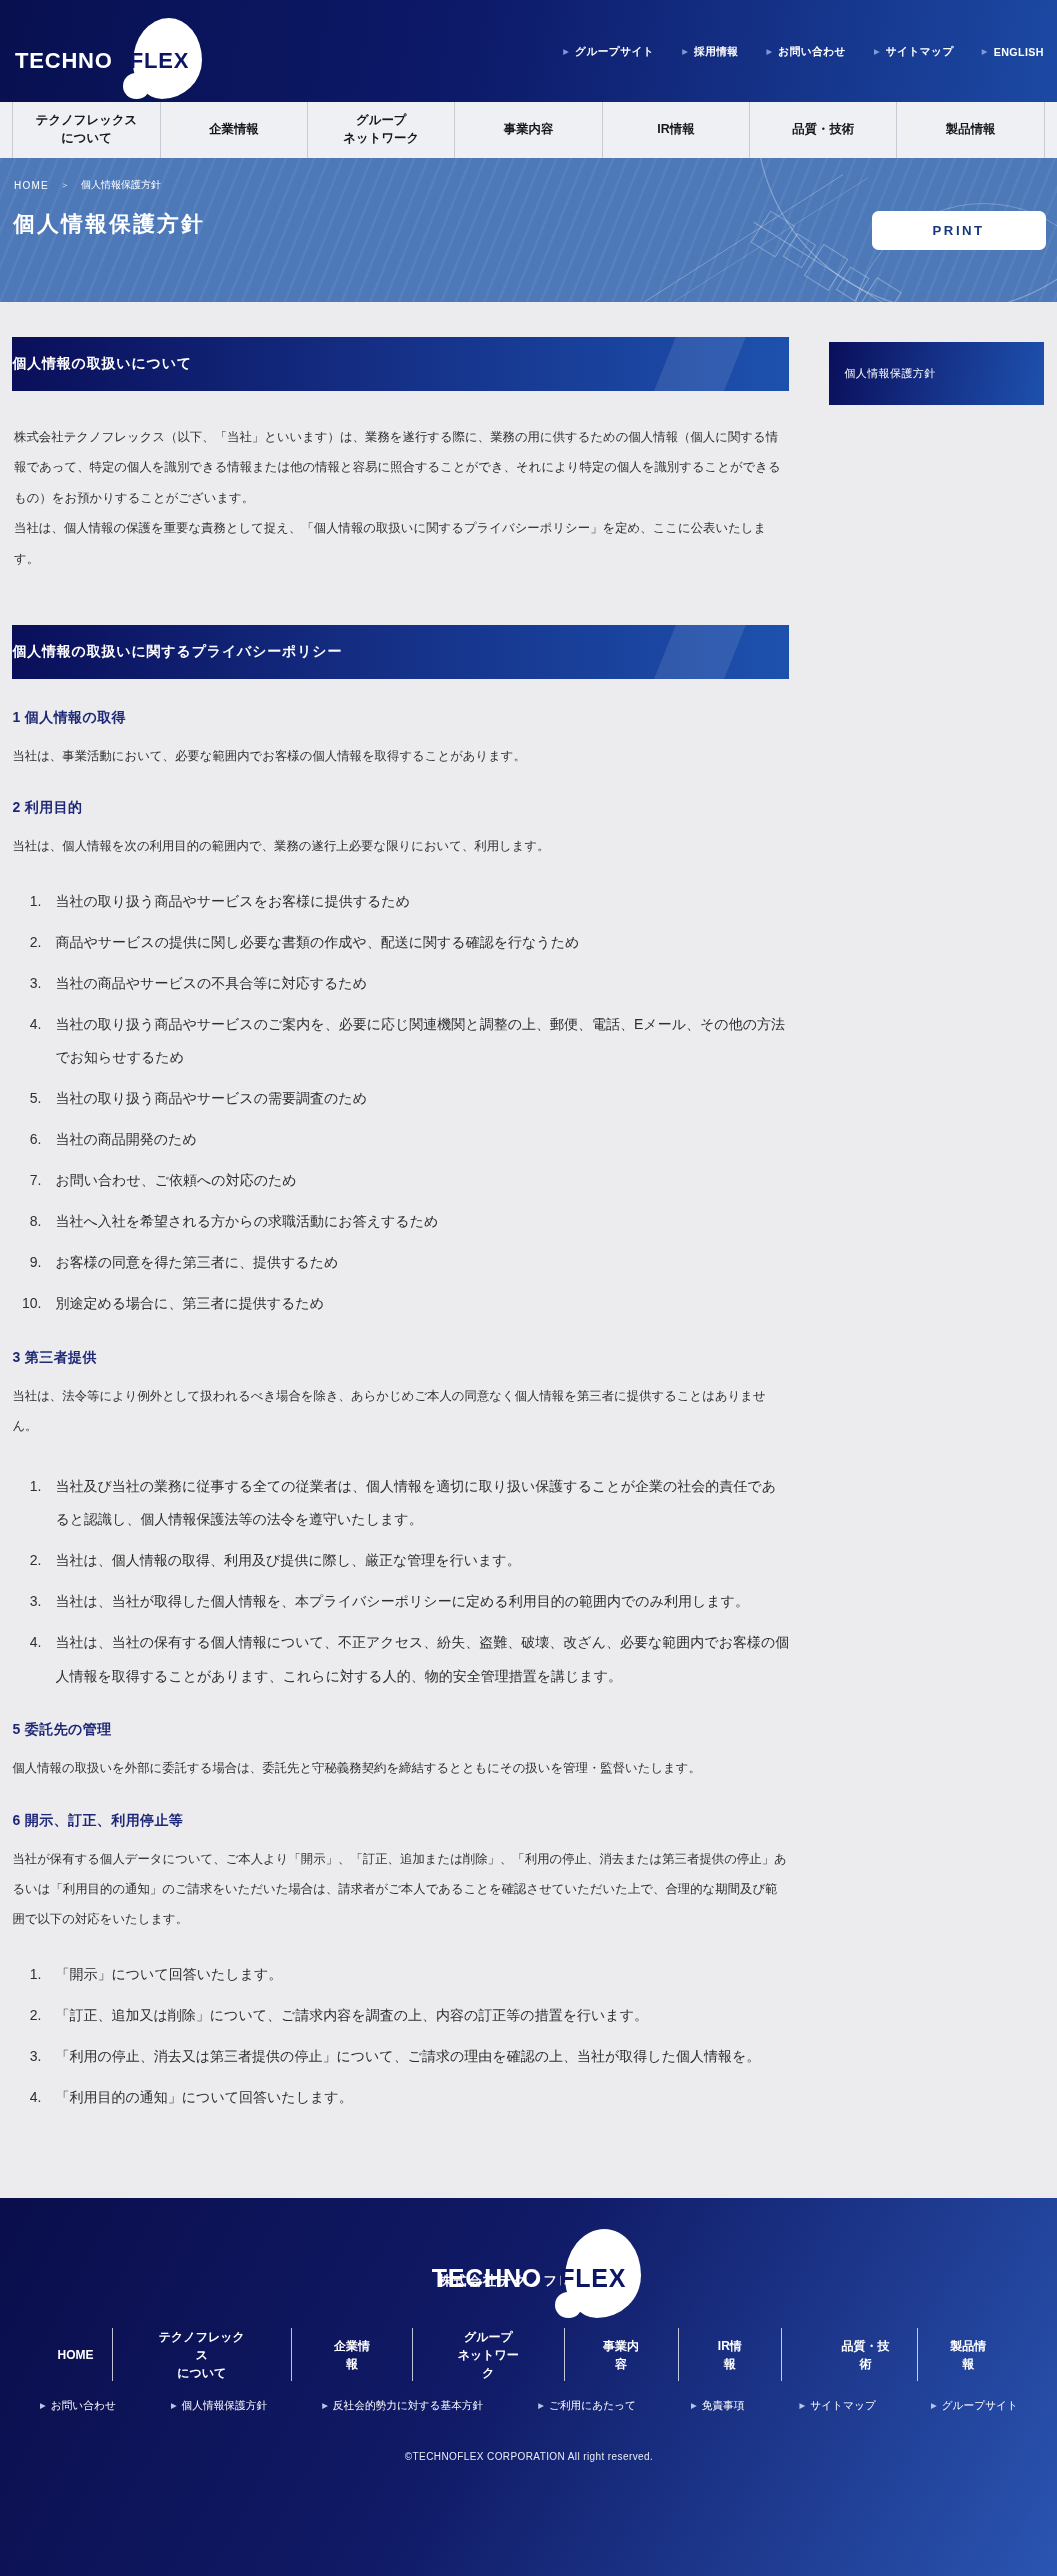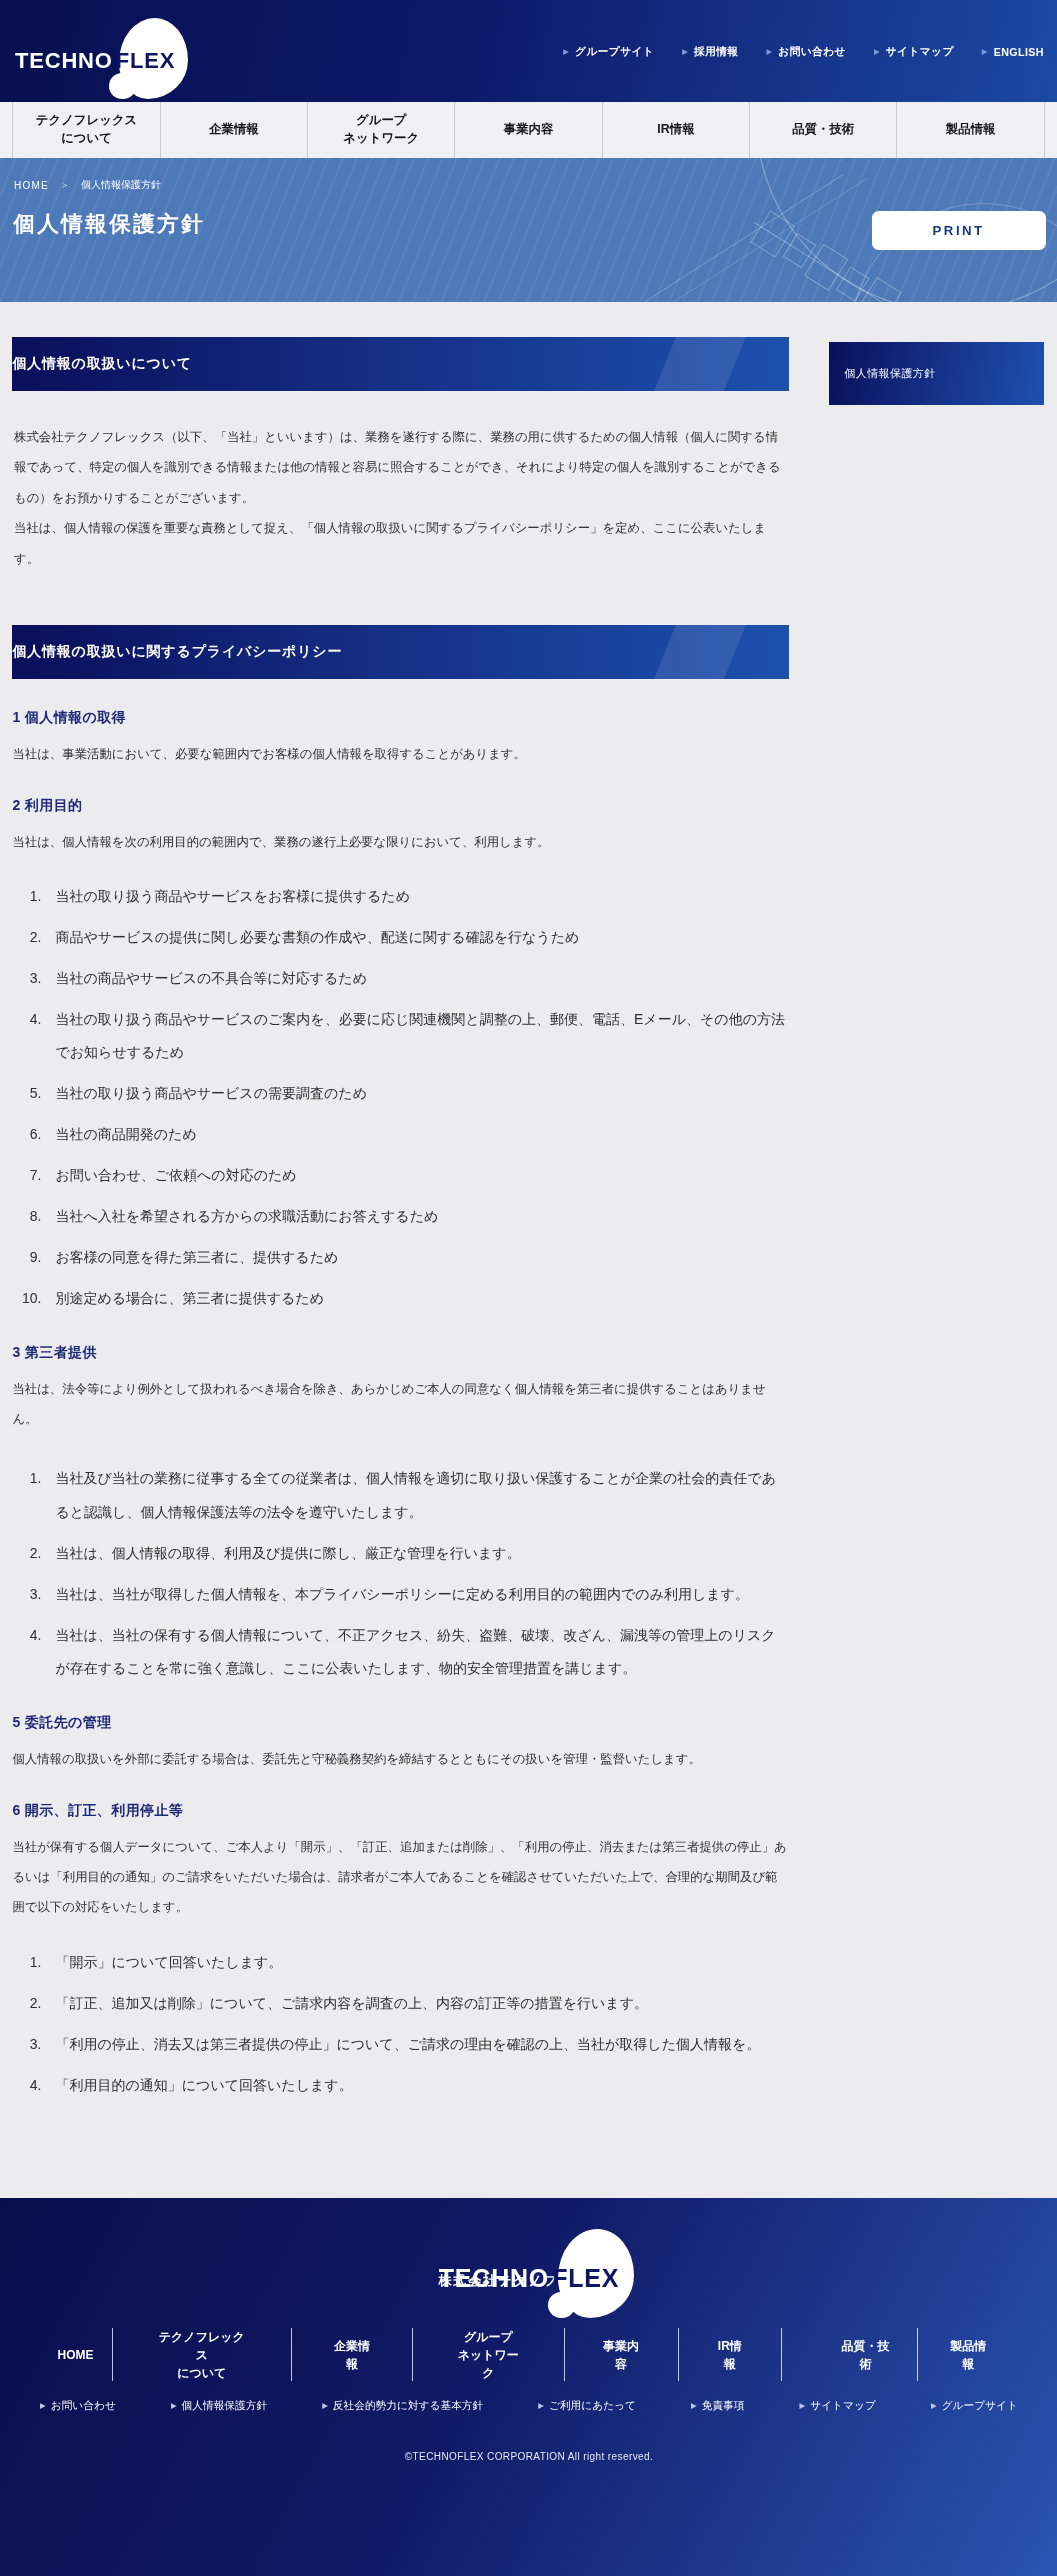--- a/index.html
+++ b/index.html
@@ -8,21 +8,21 @@
   .page { width:1058px; height:2576px; margin:0 auto; position:relative; overflow:hidden; background:#ececee; }
 
   
   .site-header { position:relative; height:102px; background:linear-gradient(100deg,#081050 0%,#0d1a6a 45%,#1c49a4 100%); z-index:5; }
   .logo { position:absolute; display:inline-flex; align-items:center; cursor:pointer; }
   .site-header .logo { left:15px; top:48px; }
   .logo-blob { position:absolute; z-index:1; right:-13.2px; top:-30px; width:69px; height:81px; background:#fff; border-radius:52% 48% 58% 42% / 55% 52% 48% 45%; }
   .logo-blob::after { content:""; position:absolute; left:-10px; bottom:0px; width:26.4px; height:26.4px; background:#fff; border-radius:50%; }
   .logo-techno,.logo-flex { position:relative; z-index:2; font-size:22px; font-weight:700; letter-spacing:0.8px; }
   .logo-techno { color:#fff; }
-  .logo-flex { color:#0d1566; margin-left:3px; }
+  .logo-flex { color:#0d1566; margin-left:17px; }
   .util-nav { position:absolute; right:14px; top:45px; display:flex; align-items:center; gap:28px; }
   .util-link { display:flex; align-items:center; color:#fff; font-size:10.7px; font-weight:700; text-decoration:none; cursor:pointer; letter-spacing:0.4px; }
   .arrow { color:#7d9bd9; font-size:7.4px; margin-right:5.8px; line-height:1; }
 
   
   .main-nav { height:56px; background:#eef0f4; display:flex; padding:0 13.2px 0 12.4px; }
   .menu-item { flex:1; display:flex; align-items:center; justify-content:center; text-align:center; font-size:12.4px; font-weight:700; color:#15171c; border-left:0.8px solid #c7cbd4; white-space:pre-line; line-height:1.45; cursor:pointer; }
   .menu-item:last-child { border-right:0.8px solid #c7cbd4; }
 
   
@@ -41,21 +41,21 @@
   .content-wrap { display:flex; padding:0 13.2px 0 12.4px; gap:40px; }
   .main-col { width:777px; flex:none; }
   .side-col { width:215px; flex:none; }
   .section-banner { height:54px; display:flex; align-items:center; color:#fff; font-size:14px; font-weight:700; letter-spacing:0.8px; background:linear-gradient(90deg,#0a0f5a 0%,#16348c 55%,#1d51ae 100%); position:relative; overflow:hidden; }
   .section-banner::after { content:""; position:absolute; right:7%; top:-20%; width:9%; height:140%; background:rgba(255,255,255,0.10); transform:skewX(-22deg); }
   .intro { margin:31px 1.7px 51px; }
   .intro p, .p-block p { font-size:12.4px; line-height:2.45; color:#2e2e2e; }
   .p-block { margin-top:28px; }
   .p-block:first-of-type { margin-top:30px; }
   .block-heading { font-size:14px; color:#1e2878; font-weight:700; letter-spacing:0.4px; margin-bottom:11.6px; }
-  .p-block p { margin-top:7px; }
+  .p-block p { margin-top:14px; }
   .p-block ol { margin:23px 0 0; padding-left:33px; }
   .p-block li { padding-left:10px; margin-bottom:7.4px; line-height:2.4; font-size:14px; color:#2e2e2e; }
   .side-box { margin-top:5px; height:63px; background:linear-gradient(100deg,#0a0f5a 0%,#16348c 55%,#1d51ae 100%); color:#fff; font-size:11px; display:flex; align-items:center; padding-left:15px; letter-spacing:0.4px; cursor:pointer; }
 
   
   .site-footer { height:378px; background:linear-gradient(118deg,#0a0e4c 0%,#101a66 45%,#2a55b2 100%); padding-top:36px; position:relative; }
   .footer-logo-wrap { display:flex; flex-direction:column; align-items:center; }
   .logo--footer { margin-top:30px; }
   .logo--footer .logo-techno,.logo--footer .logo-flex { font-size:25px; }
   .logo--footer .logo-blob { width:76px; height:89px; top:-35px; right:-15px; }
@@ -171,21 +171,21 @@
             </section>
             <section class="p-block">
               <h2 class="block-heading">3 第三者提供</h2>
               <p>当社は、法令等により例外として扱われるべき場合を除き、あらかじめご本人の同意なく個人情報を第三者に提供することはありません。</p>
             </section>
             <section class="p-block">
               <ol>
                 <li>当社及び当社の業務に従事する全ての従業者は、個人情報を適切に取り扱い保護することが企業の社会的責任であると認識し、個人情報保護法等の法令を遵守いたします。</li>
                 <li>当社は、個人情報の取得、利用及び提供に際し、厳正な管理を行います。</li>
                 <li>当社は、当社が取得した個人情報を、本プライバシーポリシーに定める利用目的の範囲内でのみ利用します。</li>
-                <li>当社は、当社の保有する個人情報について、不正アクセス、紛失、盗難、破壊、改ざん、漏洩等の管理上のリスクが存在することを常に強く意識し、ここに公表いたします、物的安全管理措置を講じます。</li>
+                <li>当社は、当社の保有する個人情報について、不正アクセス、紛失、盗難、破壊、改ざん、必要な範囲内でお客様の個人情報を取得することがあります、これらに対する人的、物的安全管理措置を講じます。</li>
               </ol>
             </section>
             <section class="p-block">
               <h2 class="block-heading">5 委託先の管理</h2>
               <p>個人情報の取扱いを外部に委託する場合は、委託先と守秘義務契約を締結するとともにその扱いを管理・監督いたします。</p>
             </section>
             <section class="p-block">
               <h2 class="block-heading">6 開示、訂正、利用停止等</h2>
               <p>当社が保有する個人データについて、ご本人より「開示」、「訂正、追加または削除」、「利用の停止、消去または第三者提供の停止」あるいは「利用目的の通知」のご請求をいただいた場合は、請求者がご本人であることを確認させていただいた上で、合理的な期間及び範囲で以下の対応をいたします。</p>
               <ol>

